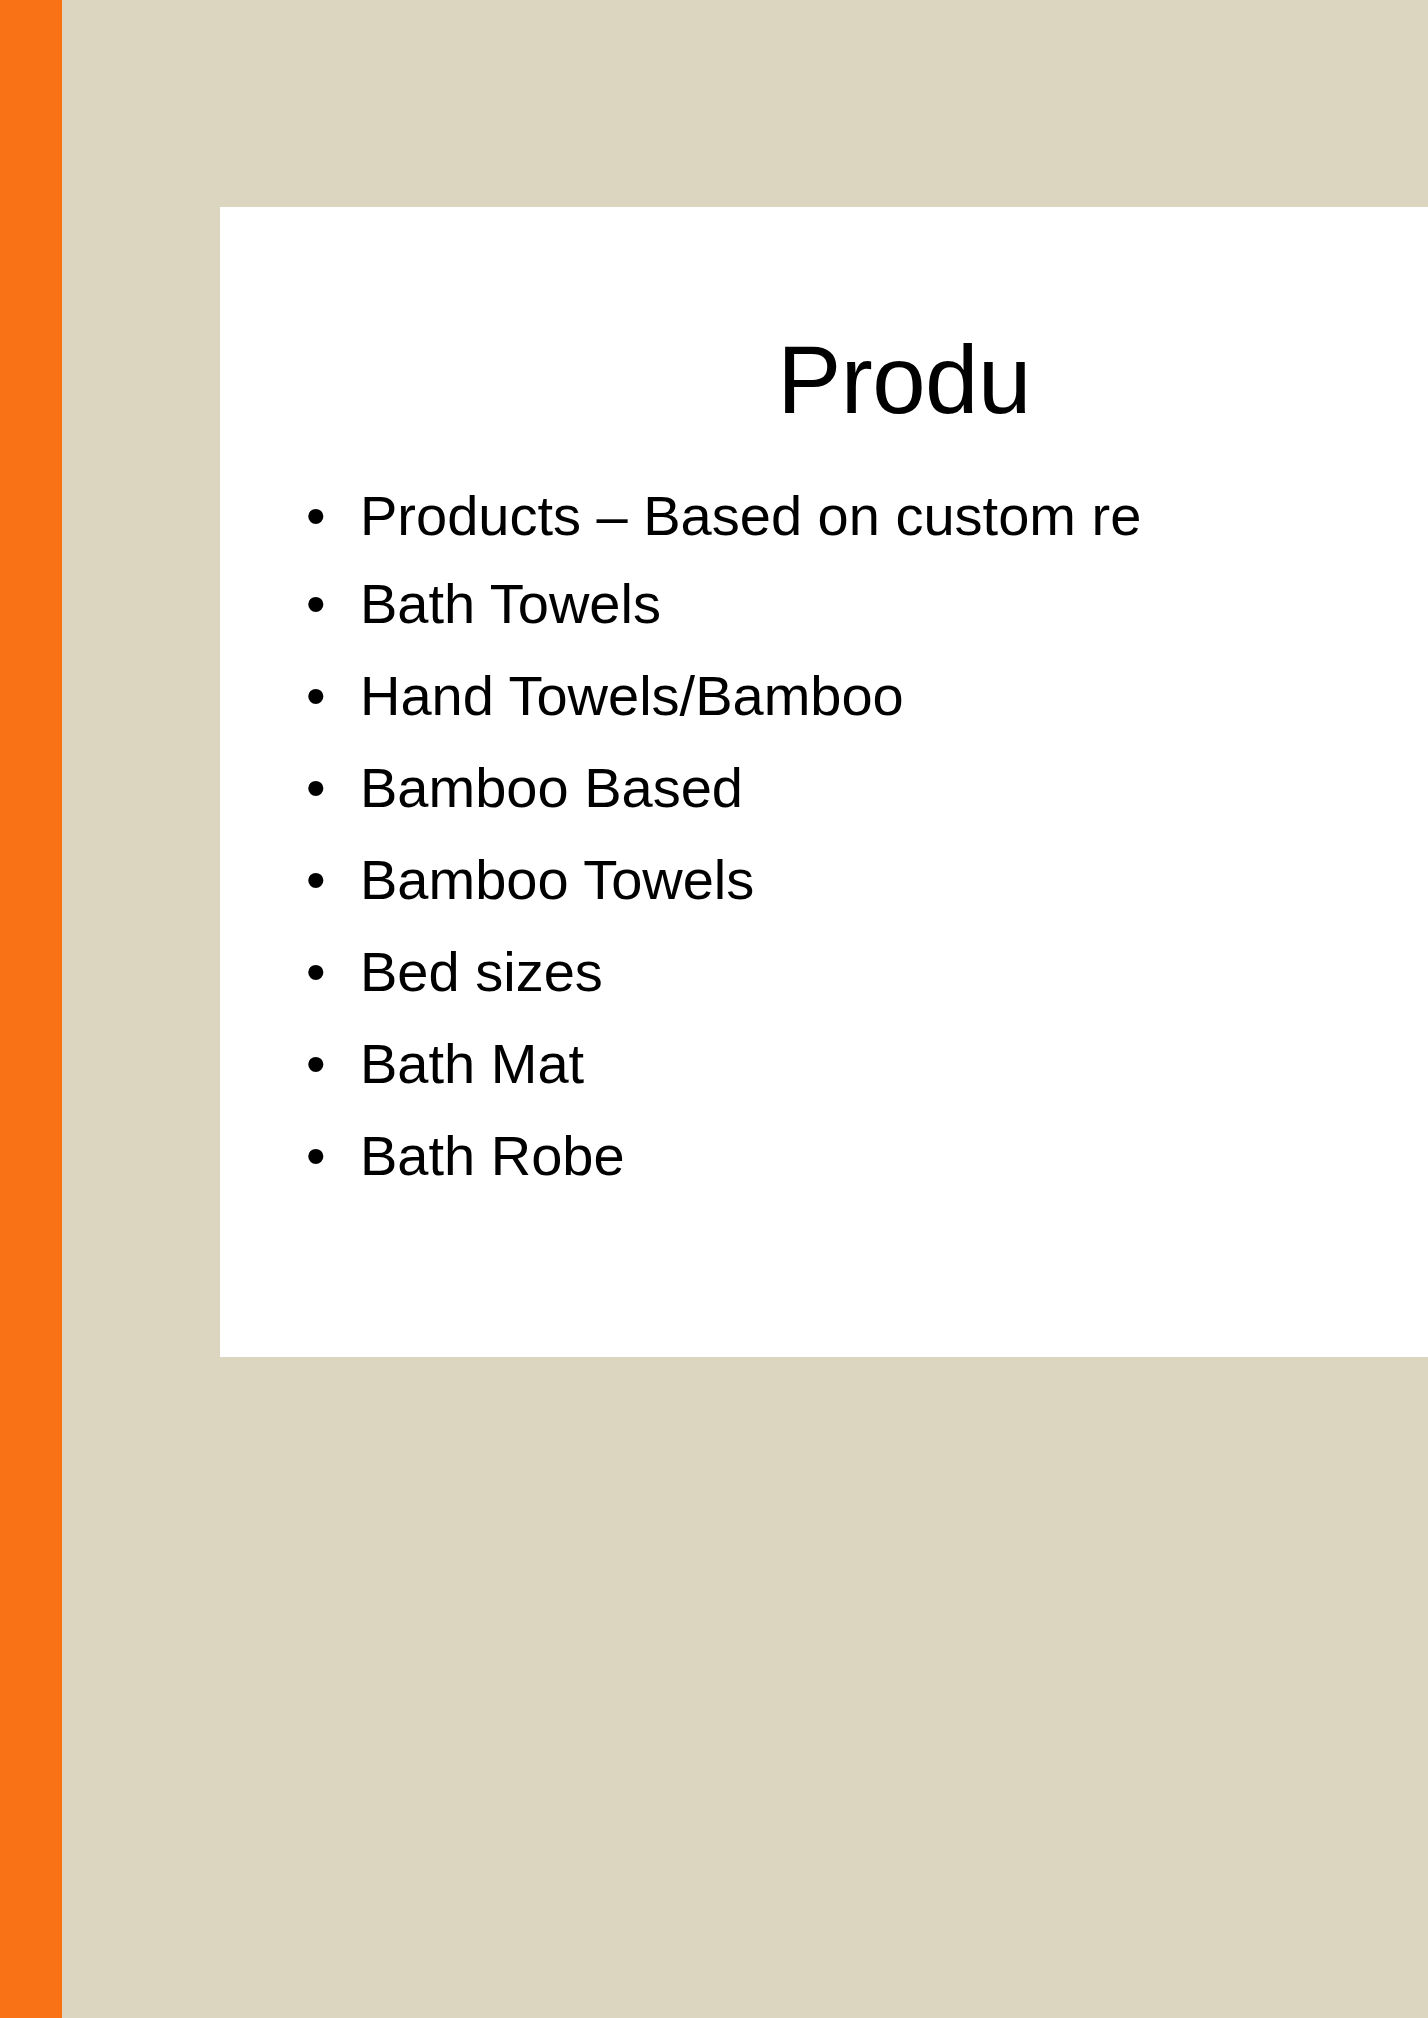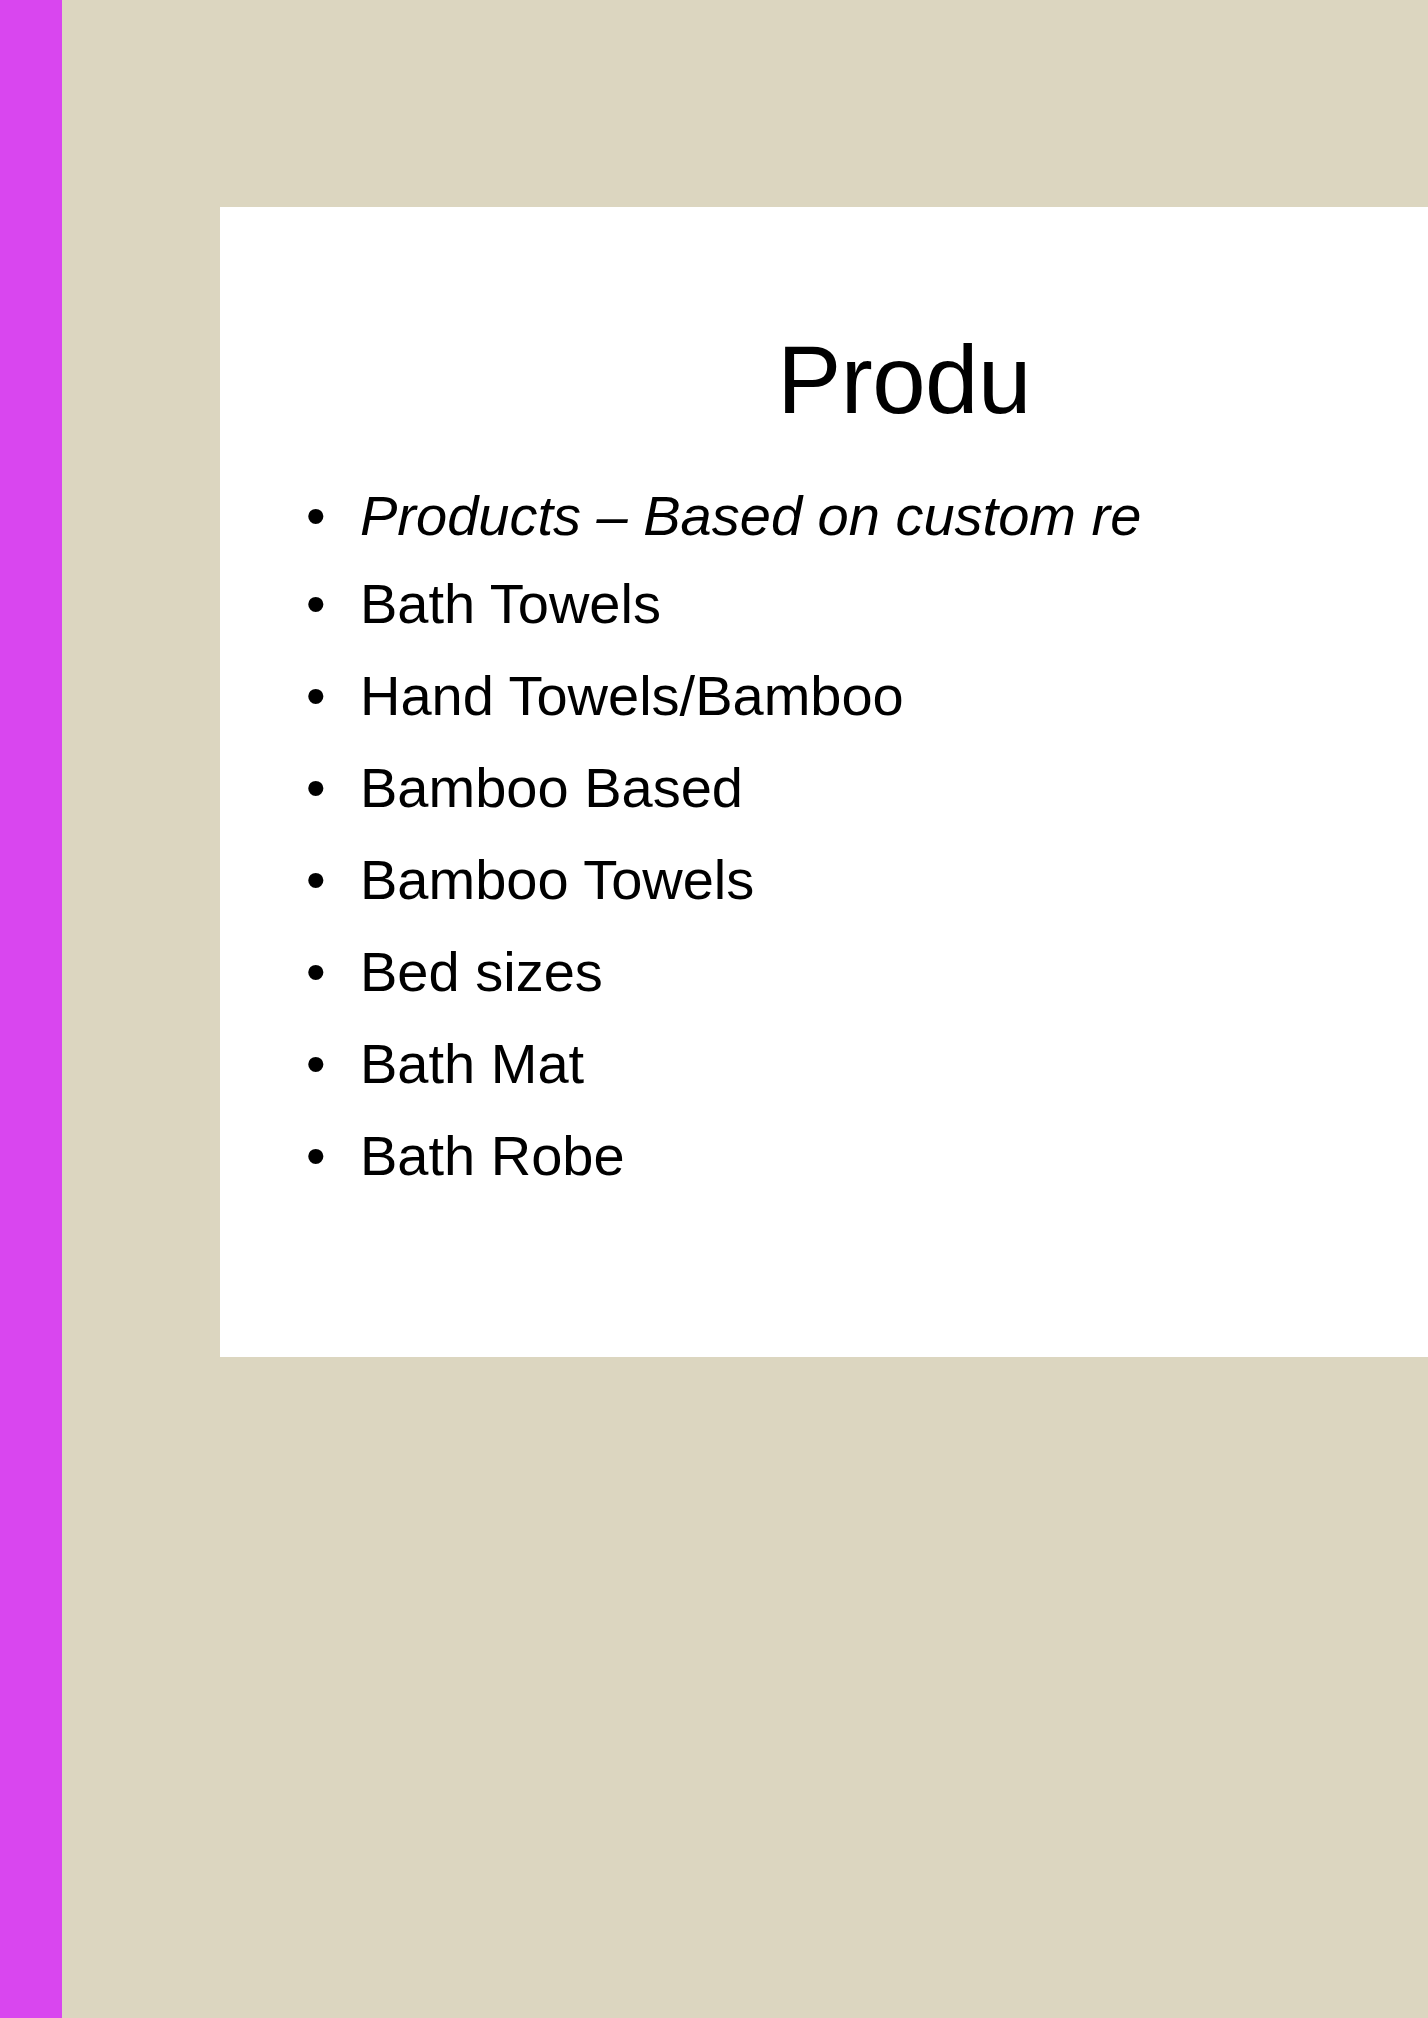--- a/index.html
+++ b/index.html
@@ -14,21 +14,21 @@
     overflow: hidden;
   }
 
   
   .slide-canvas {
     position: absolute;
     left: 0;
     top: 0;
     width: 1368px;
     height: 2018px;
-    background: #d946ef;
+    background: #f97316;
   }
 
   
   .slide-backdrop {
     position: absolute;
     left: 62px;
     top: 0px;
     width: 1366px;
     height: 2018px;
     background: #dcd6c0;
@@ -96,21 +96,20 @@
     color: #000000;
     white-space: nowrap;
     overflow: hidden;
   }
 
   
   .bullet-row.lead .bullet-text {
     white-space: normal;
     overflow: hidden;
     width: 1068px;
-    font-style: italic;
   }
   .bullet-row.lead .bullet-text .wrap-line {
     display: block;
     white-space: nowrap;
     overflow: hidden;
   }
 
   .bullet-row.lead {
     margin-bottom: 16px;
   }

